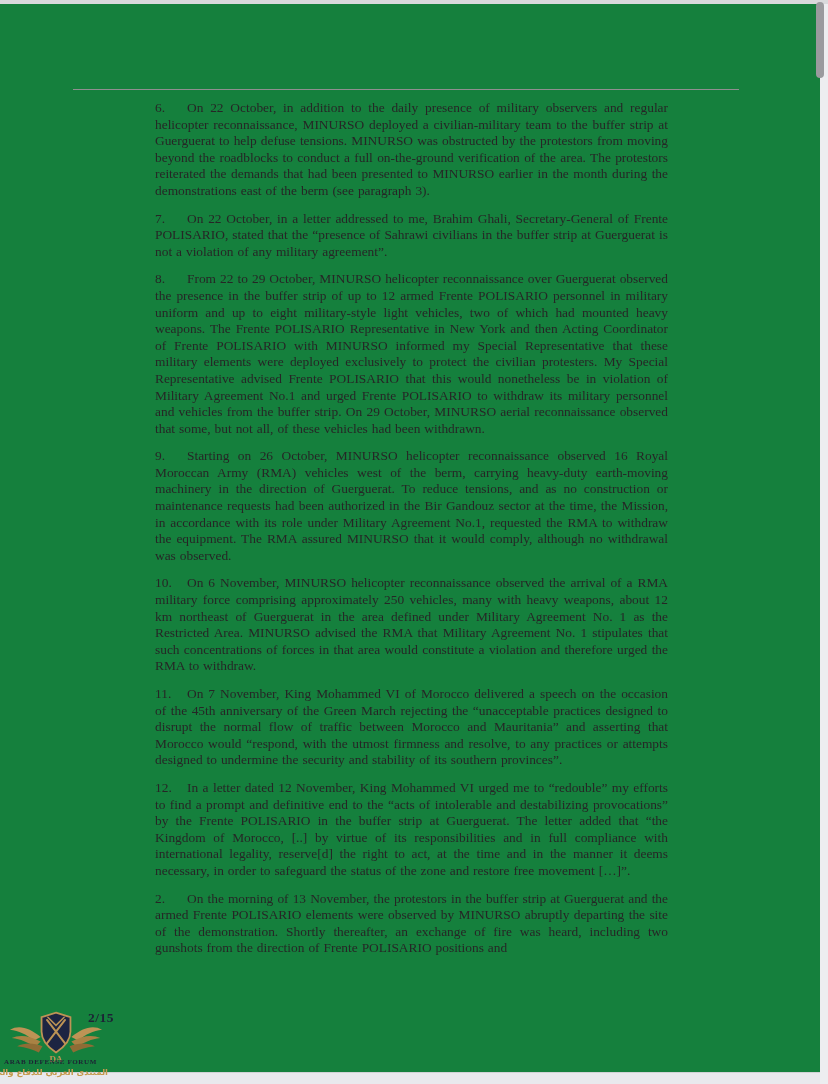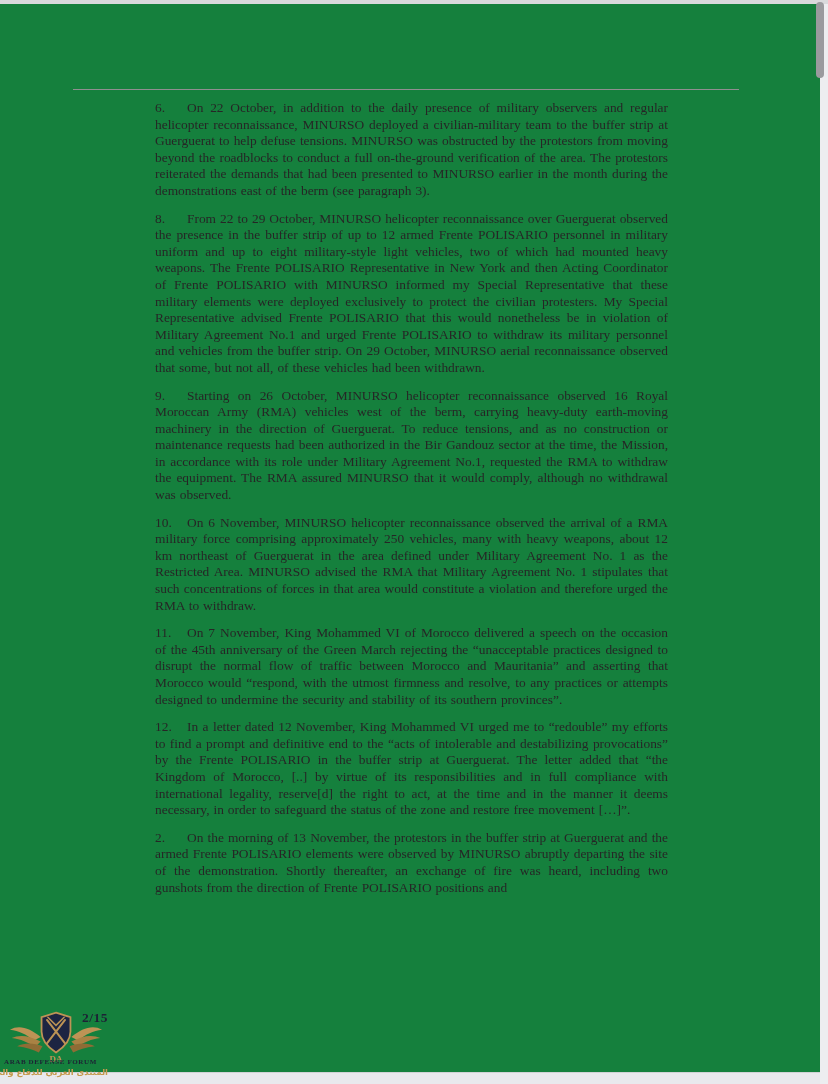--- a/index.html
+++ b/index.html
@@ -50,21 +50,21 @@
   
   .watermark {
     position: absolute; left: 4px; top: 1006px;
     width: 116px; height: 78px;
   }
   .emblem-svg {
     position: absolute; left: 2px; top: 4px;
     width: 100px; height: 56px;
   }
   .page-indicator {
-    position: absolute; left: 78px; top: 4px;
+    position: absolute; left: 84px; top: 4px;
     font-family: "Liberation Serif", serif;
     font-weight: 700;
     font-size: 13.5px;
     color: #1d2235;
     letter-spacing: 0.5px;
   }
   .org-en {
     position: absolute; left: 0; top: 52px;
     width: 104px;
     text-align: left;
@@ -104,20 +104,21 @@
 
 <div class="screen">
 
   <div class="top-strip"></div>
 
   <div class="doc-page">
     <div class="header-rule"></div>
 
     <div class="doc-content">
       <p class="para"><span class="pnum">6.</span><span>On 22 October, in addition to the daily presence of military observers and regular helicopter reconnaissance, MINURSO deployed a civilian-military team to the buffer strip at Guerguerat to help defuse tensions. MINURSO was obstructed by the protestors from moving beyond the roadblocks to conduct a full on-the-ground verification of the area. The protestors reiterated the demands that had been presented to MINURSO earlier in the month during the demonstrations east of the berm (see paragraph 3).</span></p>
+      <p class="para"><span class="pnum">7.</span><span>On 22 October, in a letter addressed to me, Brahim Ghali, Secretary-General of Frente POLISARIO, stated that the “presence of Sahrawi civilians in the buffer strip at Guerguerat is not a violation of any military agreement”.</span></p>
       <p class="para"><span class="pnum">8.</span><span>From 22 to 29 October, MINURSO helicopter reconnaissance over Guerguerat observed the presence in the buffer strip of up to 12 armed Frente POLISARIO personnel in military uniform and up to eight military-style light vehicles, two of which had mounted heavy weapons. The Frente POLISARIO Representative in New York and then Acting Coordinator of Frente POLISARIO with MINURSO informed my Special Representative that these military elements were deployed exclusively to protect the civilian protesters. My Special Representative advised Frente POLISARIO that this would nonetheless be in violation of Military Agreement No.1 and urged Frente POLISARIO to withdraw its military personnel and vehicles from the buffer strip. On 29 October, MINURSO aerial reconnaissance observed that some, but not all, of these vehicles had been withdrawn.</span></p>
       <p class="para"><span class="pnum">9.</span><span>Starting on 26 October, MINURSO helicopter reconnaissance observed 16 Royal Moroccan Army (RMA) vehicles west of the berm, carrying heavy-duty earth-moving machinery in the direction of Guerguerat. To reduce tensions, and as no construction or maintenance requests had been authorized in the Bir Gandouz sector at the time, the Mission, in accordance with its role under Military Agreement No.1, requested the RMA to withdraw the equipment. The RMA assured MINURSO that it would comply, although no withdrawal was observed.</span></p>
       <p class="para"><span class="pnum">10.</span><span>On 6 November, MINURSO helicopter reconnaissance observed the arrival of a RMA military force comprising approximately 250 vehicles, many with heavy weapons, about 12 km northeast of Guerguerat in the area defined under Military Agreement No. 1 as the Restricted Area. MINURSO advised the RMA that Military Agreement No. 1 stipulates that such concentrations of forces in that area would constitute a violation and therefore urged the RMA to withdraw.</span></p>
       <p class="para"><span class="pnum">11.</span><span>On 7 November, King Mohammed VI of Morocco delivered a speech on the occasion of the 45th anniversary of the Green March rejecting the “unacceptable practices designed to disrupt the normal flow of traffic between Morocco and Mauritania” and asserting that Morocco would “respond, with the utmost firmness and resolve, to any practices or attempts designed to undermine the security and stability of its southern provinces”.</span></p>
       <p class="para"><span class="pnum">12.</span><span>In a letter dated 12 November, King Mohammed VI urged me to “redouble” my efforts to find a prompt and definitive end to the “acts of intolerable and destabilizing provocations” by the Frente POLISARIO in the buffer strip at Guerguerat. The letter added that “the Kingdom of Morocco, [..] by virtue of its responsibilities and in full compliance with international legality, reserve[d] the right to act, at the time and in the manner it deems necessary, in order to safeguard the status of the zone and restore free movement […]”.</span></p>
       <p class="para"><span class="pnum">2.</span><span>On the morning of 13 November, the protestors in the buffer strip at Guerguerat and the armed Frente POLISARIO elements were observed by MINURSO abruptly departing the site of the demonstration. Shortly thereafter, an exchange of fire was heard, including two gunshots from the direction of Frente POLISARIO positions and</span></p>
     </div>
   </div>
 
   <div class="watermark">

